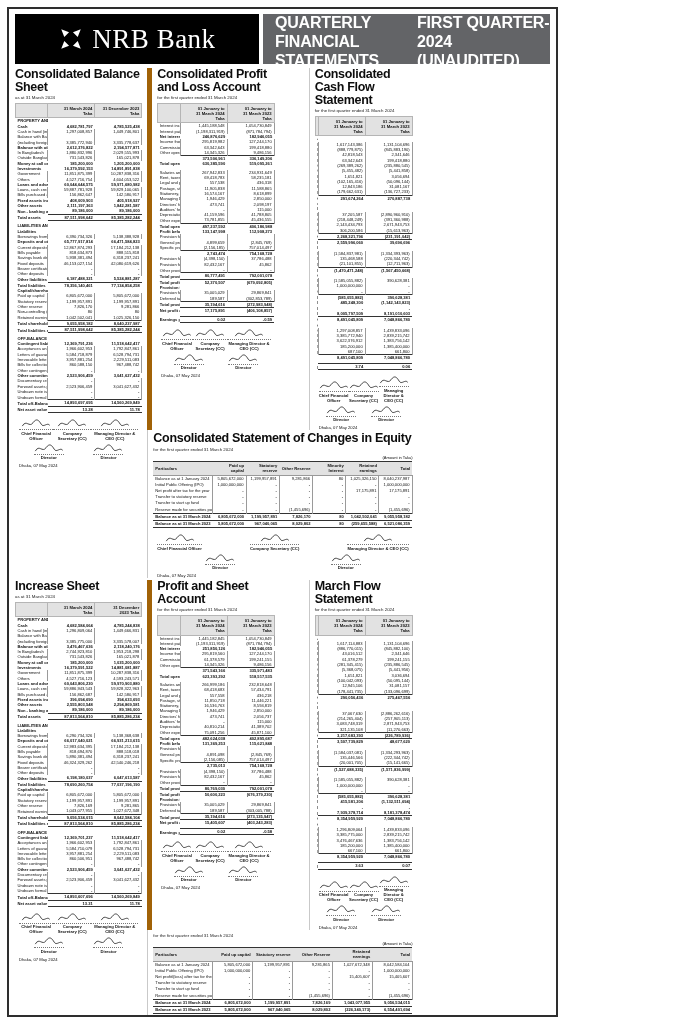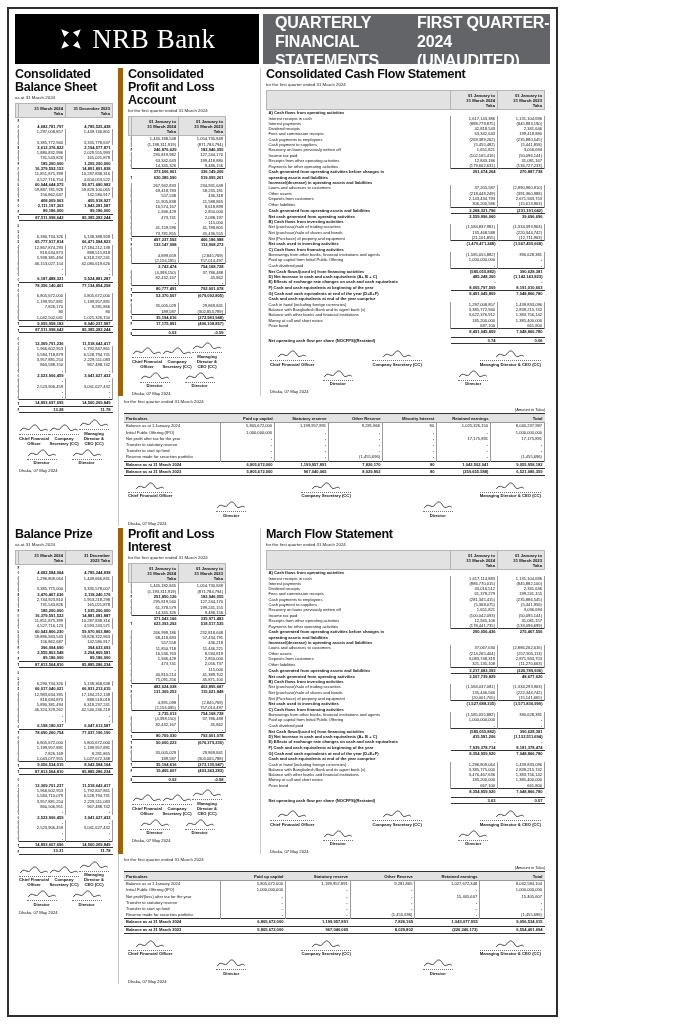--- a/index.html
+++ b/index.html
@@ -18,21 +18,21 @@
     gap:8px; font-family:"Liberation Serif", serif; font-size:27px; letter-spacing:0.5px;
   }
   .logo-box svg { width:26px; height:26px; }
   .title-box {
     background:#636467; color:#fff; flex:1; display:flex; flex-direction:row; justify-content:center;
     padding-left:12px; font-weight:bold; font-size:16px; line-height:1.18; letter-spacing:-0.2px;
   }
 
   
   .grid {
-    display:grid; grid-template-columns: 1fr 1fr; column-gap:0;
+    display:grid; grid-template-columns: 1fr 1fr 1fr 1fr; column-gap:0;
     grid-template-areas: "a b c" "a d d";
     margin-bottom: 2px;
   }
   .col-a { grid-area:a; padding-right:5px; }
   .col-b { grid-area:b; border-left:5px solid #a16207; padding:0 5px; }
   .col-c { grid-area:c; border-left:1px solid #c9c9c9; padding:0 5px;margin-left:29px; }
   .band-d { grid-area:d; border-left:1px solid #c9c9c9; padding:2px 5px 0; }
 
   
   .stmt h2 { font-size:12.5px; line-height:1.05; letter-spacing:-0.3px; color:#0d0d0d; }
@@ -943,20 +943,21 @@
                   <div class="sig-t">Director</div>
                 </div>
               </div>
               <div class="sig-date">Dhaka, 07 May 2024</div>
             </div>
         </section>
       </div>
 
       <div class="band-d">
         <section class="stmt">
+          <h2>Consolidated Statement of Changes in Equity</h2>
           <div class="sub">for the first quarter ended 31 March 2024</div>
           <div class="note">(Amount in Taka)</div>
           <table class="eq">
             <thead>
                 <tr>
               <td>Particulars</td>
               <td>Paid up capital</td>
               <td>Statutory reserve</td>
               <td>Other Reserve</td>
               <td>Minority Interest</td>
@@ -1077,21 +1078,21 @@
               <div class="sig-date">Dhaka, 07 May 2024</div>
             </div>
         </section>
       </div>
     </div>
 
     <div class="grid">
 
       <div class="col-a">
         <section class="stmt">
-          <h2>Balance Prize</h2>
+          <h2>Increase Sheet</h2>
           <div class="sub">as at 31 March 2024</div>
           <table class="fs">
             <thead>
                 <tr>
               <td></td>
               <td class="num">31 March 2024
 Taka</td>
               <td class="num">31 December
 2023 Taka</td>
             </tr>
@@ -1404,21 +1405,21 @@
                   <div class="sig-t">Director</div>
                 </div>
               </div>
               <div class="sig-date">Dhaka, 07 May 2024</div>
             </div>
         </section>
       </div>
 
       <div class="col-b">
         <section class="stmt">
-          <h2>Profit and Loss Interest</h2>
+          <h2>Profit and Sheet Account</h2>
           <div class="sub">for the first quarter ended 31 March 2024</div>
           <table class="fs">
             <thead>
                 <tr>
               <td></td>
               <td class="num">01 January to
 31 March 2024
 Taka</td>
               <td class="num">01 January to
 31 March 2023

